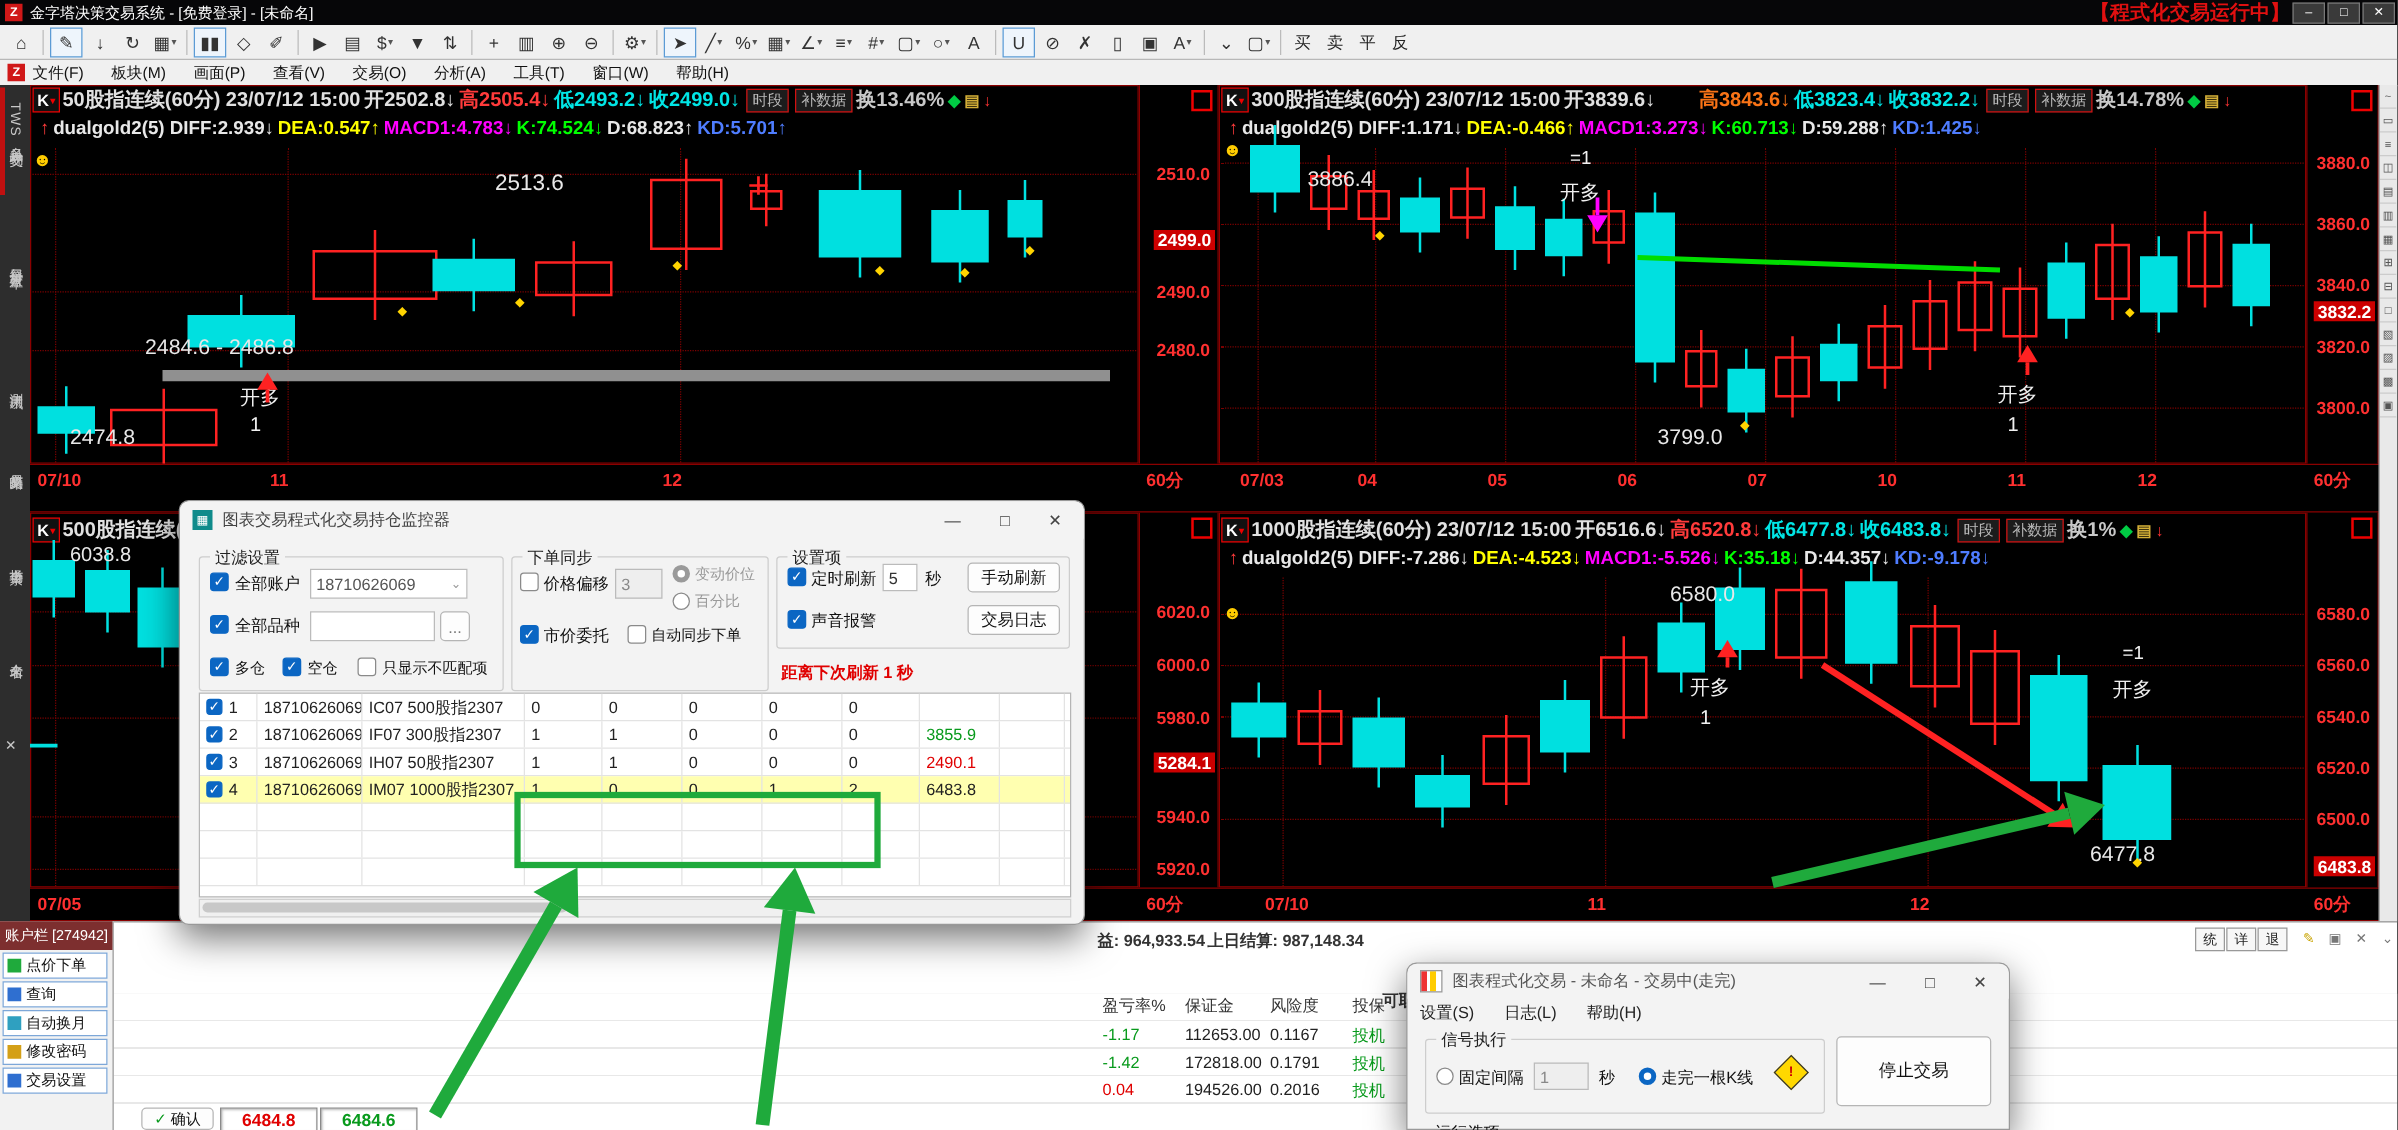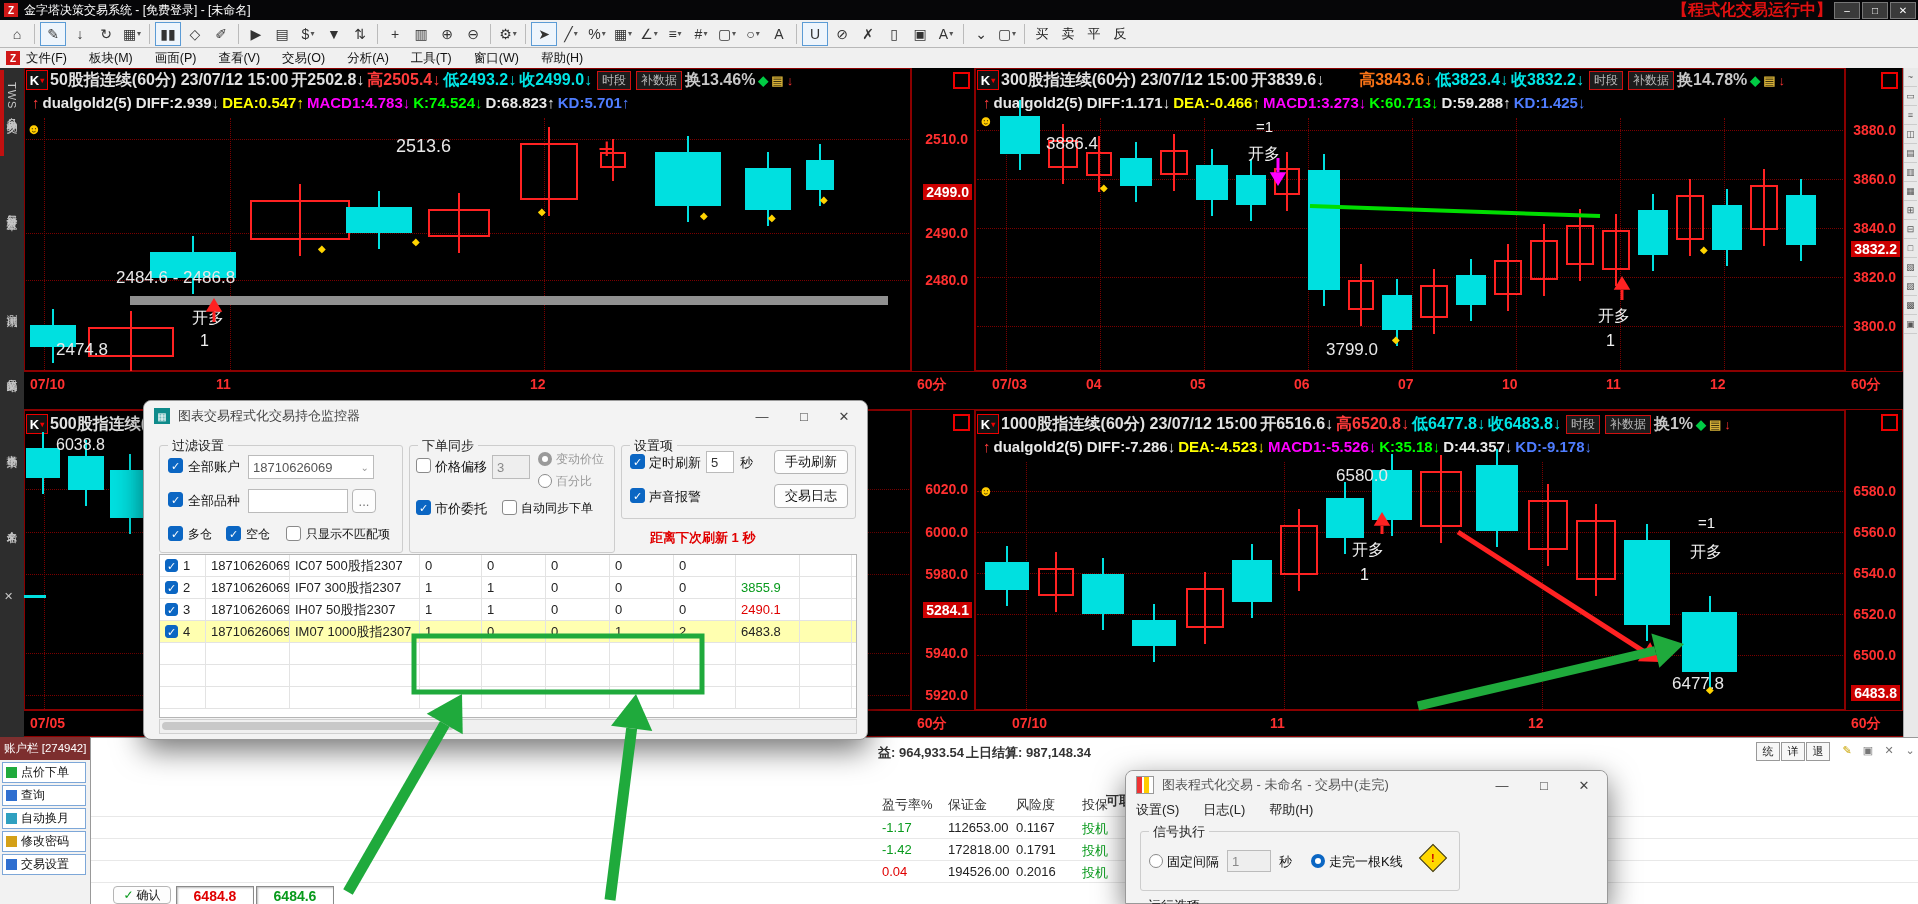--- a/index.html
+++ b/index.html
@@ -620,21 +620,21 @@
       <span class="gt">设置项</span>
       <span class="cb on abs" style="left:8px;top:8px;">✓</span>
       <span class="lbl abs" style="left:27px;top:8px;">定时刷新</span>
       <span class="inp abs" style="left:84px;top:5px;width:28px;height:22px;">5</span>
       <span class="lbl abs" style="left:118px;top:8px;">秒</span>
       <span class="btn abs" style="left:152px;top:4px;width:74px;height:24px;">手动刷新</span>
       <span class="cb on abs" style="left:8px;top:42px;">✓</span>
       <span class="lbl abs" style="left:27px;top:42px;">声音报警</span>
       <span class="btn abs" style="left:152px;top:38px;width:74px;height:24px;">交易日志</span>
     </div>
-    <span class="redtxt abs" style="left:506px;top:128px;">距离下次刷新 1 秒</span>
+    <span class="redtxt abs" style="left:481px;top:128px;">距离下次刷新 1 秒</span>
 
     <div class="mtable" id="monitor-table" style="left:15px;top:153px;width:696px;height:162px;">
         <div class="mrow">
           <div class="mcell" style="width: 46px;">
             <span class="cb on" style="width: 13px; height: 13px; line-height: 12px;">✓</span>
             <span style="margin-left: 5px;">1</span>
           </div>
           <div class="mcell" style="width: 84px;">18710626069</div>
           <div class="mcell" style="width: 130px;">IC07 500股指2307</div>
           <div class="mcell" style="width: 62px;">0</div>
@@ -750,20 +750,21 @@
       <span class="rad abs" style="left:8px;top:22px;"></span>
       <span class="lbl abs" style="left:26px;top:21px;">固定间隔</span>
       <span class="inp dis abs" style="left:86px;top:18px;width:44px;height:22px;">1</span>
       <span class="lbl abs" style="left:138px;top:21px;">秒</span>
       <span class="rad on abs" style="left:170px;top:22px;"></span>
       <span class="lbl abs" style="left:188px;top:21px;">走完一根K线</span>
       <span class="abs" style="left:282px;top:16px;width:18px;height:18px;background:#ffd800;border:1px solid #333;transform:rotate(45deg);display:flex;align-items:center;justify-content:center;">
           <span style="transform:rotate(-45deg);color:#c00;font-size:11px;font-weight:bold;">!</span>
         </span>
     </div>
+    <span class="btn abs" style="left:343px;top:58px;width:124px;height:56px;font-size:14px;">停止交易</span>
     <span class="lbl abs" style="left:22px;top:126px;">运行选项</span>
   </div>
 
   <svg class="overlay" id="overlay-svg" width="1918" height="904" style="z-index:40;">
       <line x1="214" y1="322" x2="214" y2="311.8" stroke="#ff2222" stroke-width="3"></line>
       <polygon points="214,298 222.28,311.8 205.72,311.8" fill="#ff2222"></polygon>
       <line x1="1310" y1="206" x2="1600" y2="216" stroke="#00dd00" stroke-width="4"></line>
       <line x1="1278" y1="158" x2="1278" y2="172.2" stroke="#ff00ff" stroke-width="3"></line>
       <polygon points="1278,186 1269.72,172.2 1286.28,172.2" fill="#ff00ff"></polygon>
       <line x1="1622" y1="300" x2="1622" y2="289.8" stroke="#ff2222" stroke-width="3"></line>

